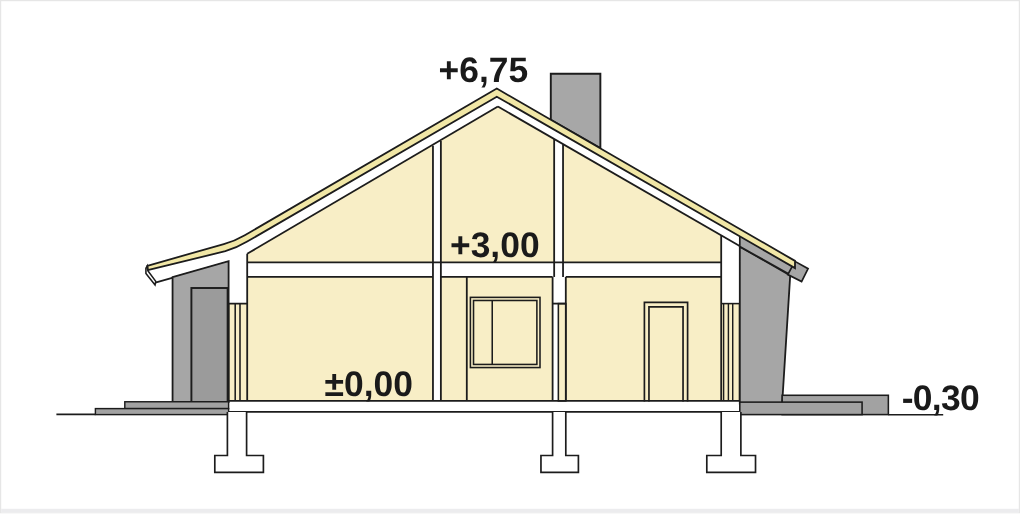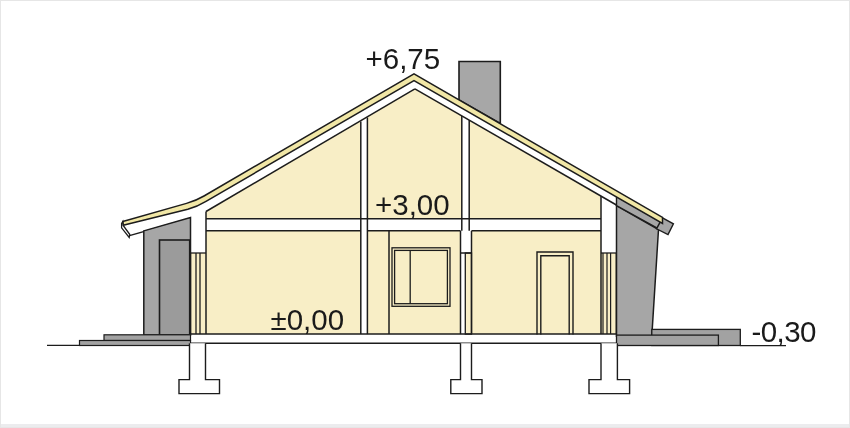--- a/index.html
+++ b/index.html
@@ -1,17 +1,17 @@
 <!DOCTYPE html>
 <html><head>
 <meta charset="utf-8">
 <style>
   html,body{margin:0;padding:0;background:#ffffff;}
   .page{width:850px;height:428px;position:relative;border:1px solid #e6e6e6;box-sizing:border-box;background:#ffffff;
-        font-family:"Liberation Sans", sans-serif;}
+        font-family:"Liberation Sans", sans-serif;font-weight:bold;}
   svg{position:absolute;left:0;top:0;}
   text{font-family:"Liberation Sans", sans-serif;fill:#1a1a1a;}
 </style>
 </head>
 <body>
 
 <div class="page">
 <svg width="850" height="428" viewBox="0 0 850 428">
 
   <polygon points="458,60.5 499.3,60.5 499.3,122.5 458,98.9" fill="#a7a7a7" stroke="#1c1c1c" stroke-width="1.6"></polygon>

